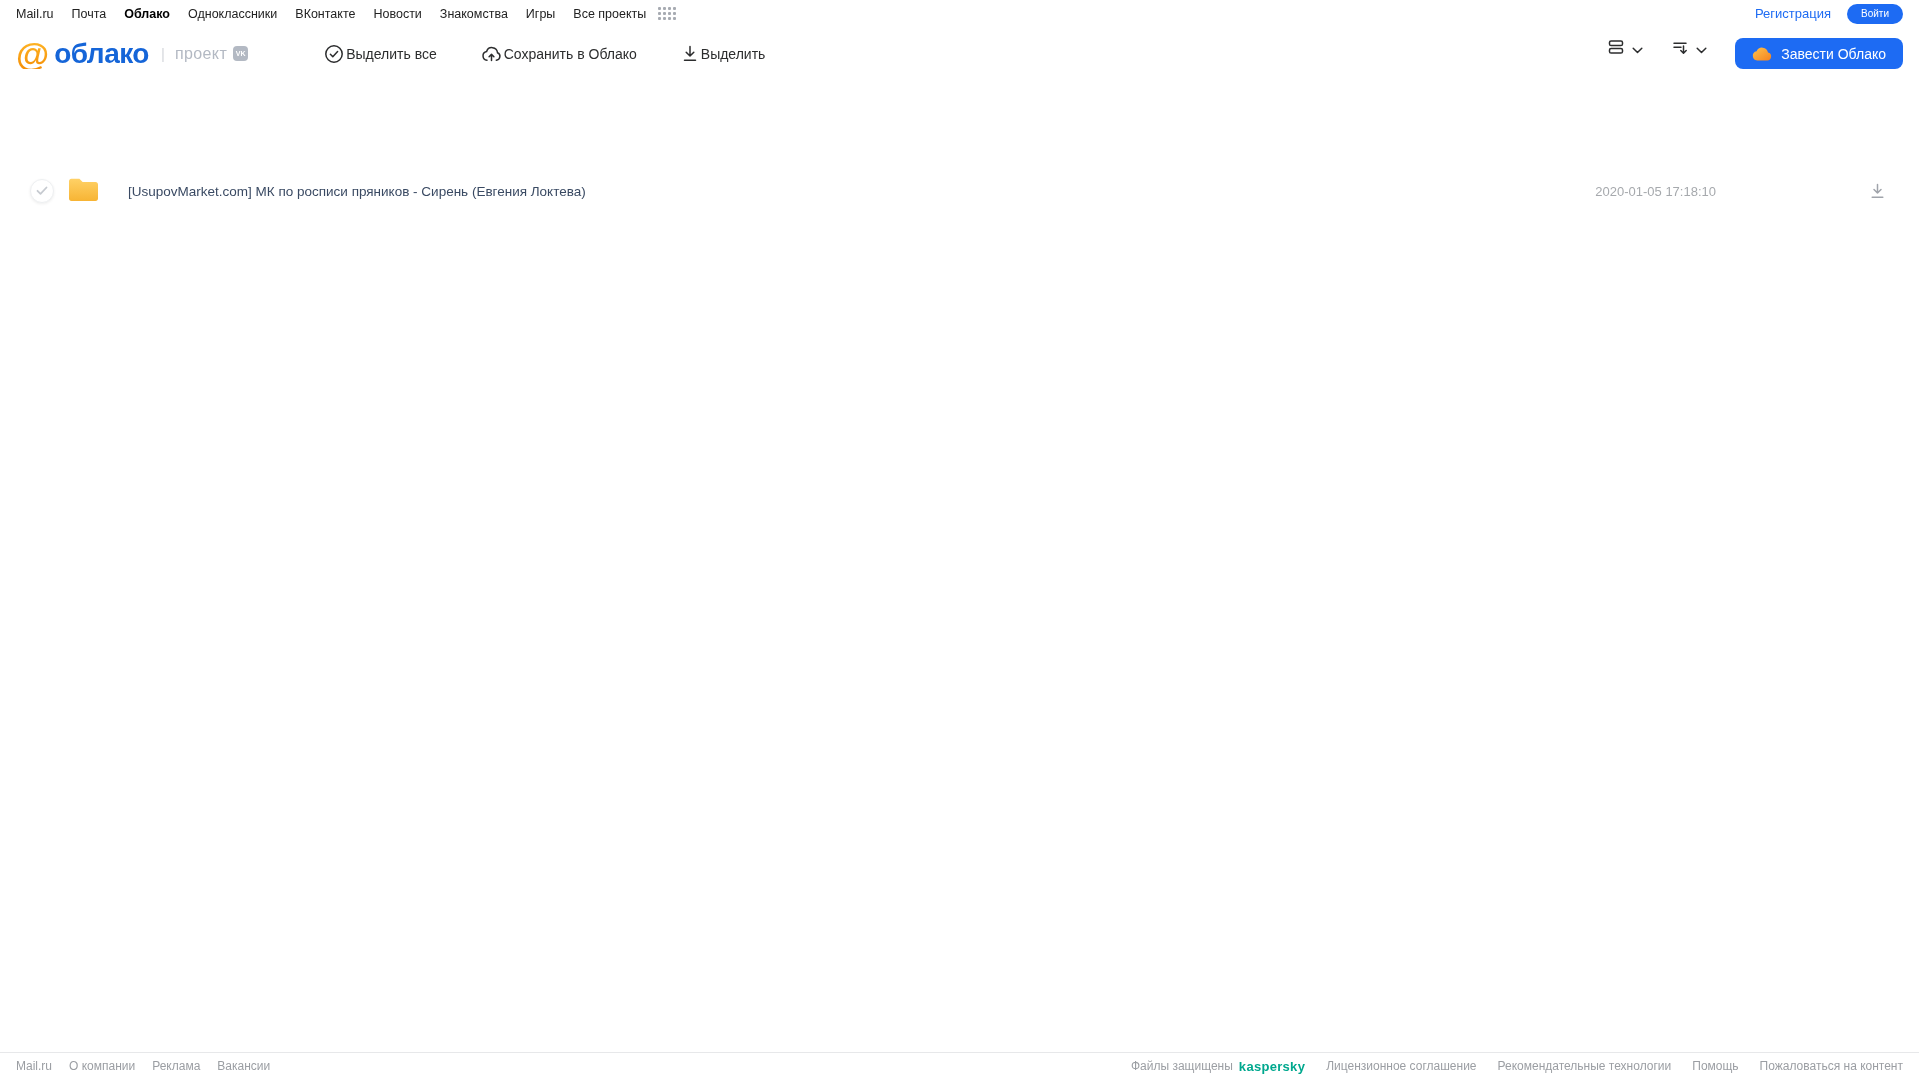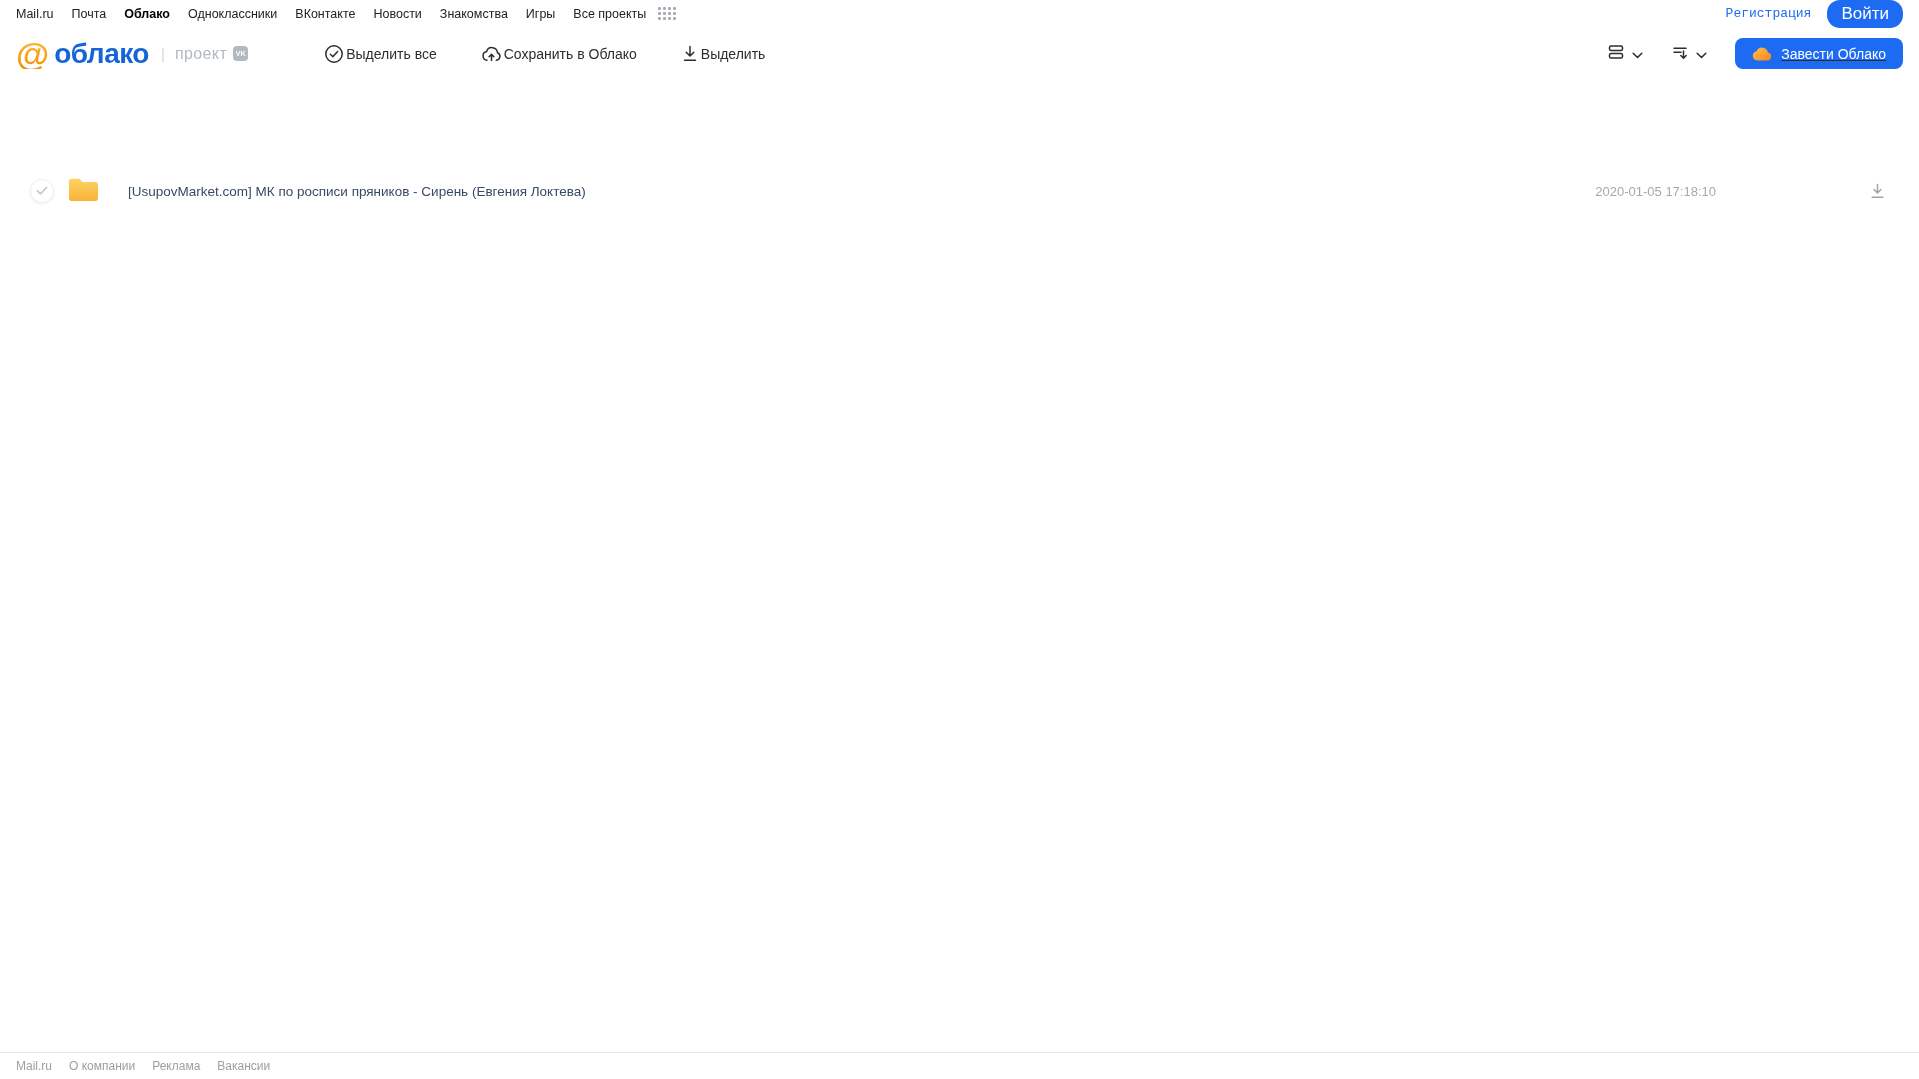--- a/index.html
+++ b/index.html
@@ -8,42 +8,42 @@
   body { position:relative; }
   a { text-decoration:none; }
 
   
   .topnav { display:flex; align-items:center; height:27px; padding:0 16px; }
   .topnav-link { font-size:12.5px; color:#222; margin-right:18px; cursor:pointer; }
   .topnav-link.active { font-weight:700; color:#000; }
   .grid-icon { display:inline-grid; grid-template-columns:repeat(4,3px); grid-gap:2px; margin-left:-6px; cursor:pointer; }
   .grid-icon i { width:3px; height:3px; background:#a7abb2; border-radius:1px; }
   .topnav-right { margin-left:auto; display:flex; align-items:center; }
-  .reg-link { color:#1d6bf3; font-size:13px; margin-right:16px; cursor:pointer;font-family:Liberation Mono, monospace; }
-  .login-btn { background:#1d6bf3; color:#fff; font-size:17px; border:none;
-    border-radius:13px; height:28px; padding:0 14px; cursor:pointer; font-family:inherit; }
+  .reg-link { color:#1d6bf3; font-size:13px; margin-right:16px; cursor:pointer; }
+  .login-btn { background:#1d6bf3; color:#fff; font-size:10px; border:none;
+    border-radius:13px; height:20px; padding:0 14px; cursor:pointer; font-family:inherit; }
 
   
   .header { display:flex; align-items:center; height:53px; padding:0 16px; }
   .logo { display:flex; align-items:center; cursor:pointer; }
   .logo-at { font-size:34px; font-weight:700; line-height:30px;
     background:linear-gradient(180deg,#ffb727,#f58f07);
     -webkit-background-clip:text; background-clip:text; color:transparent; }
   .logo-word { font-size:28px; font-weight:700; color:#1565d8; letter-spacing:-0.5px; margin-left:5px; }
   .logo-divider { color:#d5d8dc; font-size:15px; margin:0 10px 0 12px; font-weight:300; }
   .project-label { color:#b3b9c3; font-size:16px; letter-spacing:0.4px; }
   .vk-badge { width:15px; height:15px; background:#b3b9c3; border-radius:4px; color:#fff;
     font-size:7px; font-weight:700; display:flex; align-items:center; justify-content:center; margin-left:6px; }
 
   .toolbar { display:flex; align-items:center; margin-left:76px; }
   .tool { display:flex; align-items:center; gap:2px; margin-right:44px; cursor:pointer; }
   .tool-label { font-size:14px; color:#2c2d2e; }
   .tool svg { display:block; }
 
-  .header-right { margin-left:auto; display:flex; align-items:center;text-decoration:underline; }
+  .header-right { margin-left:auto; display:flex; align-items:flex-start; }
   .icon-drop { display:flex; align-items:center; gap:7px; margin-right:28px; cursor:pointer; }
   .create-cloud-btn { display:flex; align-items:center; gap:9px; background:#1d6bf3; color:#fff;
     border:none; border-radius:8px; height:31px; padding:0 17px; font-size:14px;
     font-family:inherit; cursor:pointer; margin-left:0; }
 
   
   .main { padding-top:47px; }
   .page-title { font-size:20px; font-weight:400; color:#17191c; margin-left:20px; }
   .file-row { display:flex; align-items:center; height:52px; margin-top:38px; padding-left:30px; }
   .row-check { width:24px; height:24px; border-radius:50%; background:#fff;
@@ -209,13 +209,21 @@
     </span>
   </div>
 </div>
 
 <div class="footer">
   <a class="foot-link">Mail.ru</a>
   <a class="foot-link">О компании</a>
   <a class="foot-link">Реклама</a>
   <a class="foot-link">Вакансии</a>
 
+  <div class="footer-right">
+    <span class="foot-static">Файлы защищены</span>
+    <a class="kaspersky">kaspersky</a>
+    <a class="foot-link-r" style="margin-left:0">Лицензионное соглашение</a>
+    <a class="foot-link-r">Рекомендательные технологии</a>
+    <a class="foot-link-r">Помощь</a>
+    <a class="foot-link-r">Пожаловаться на контент</a>
+  </div>
 </div>
 
 </body></html>

